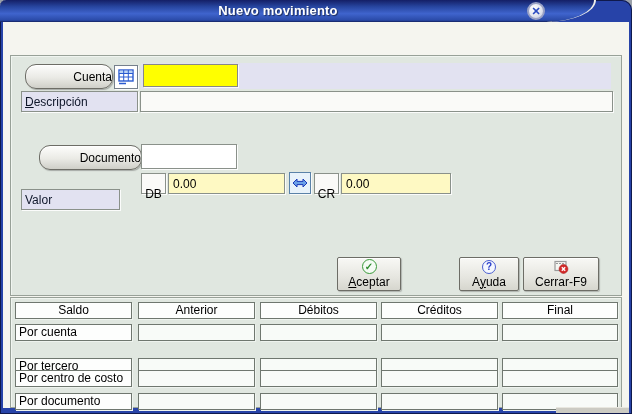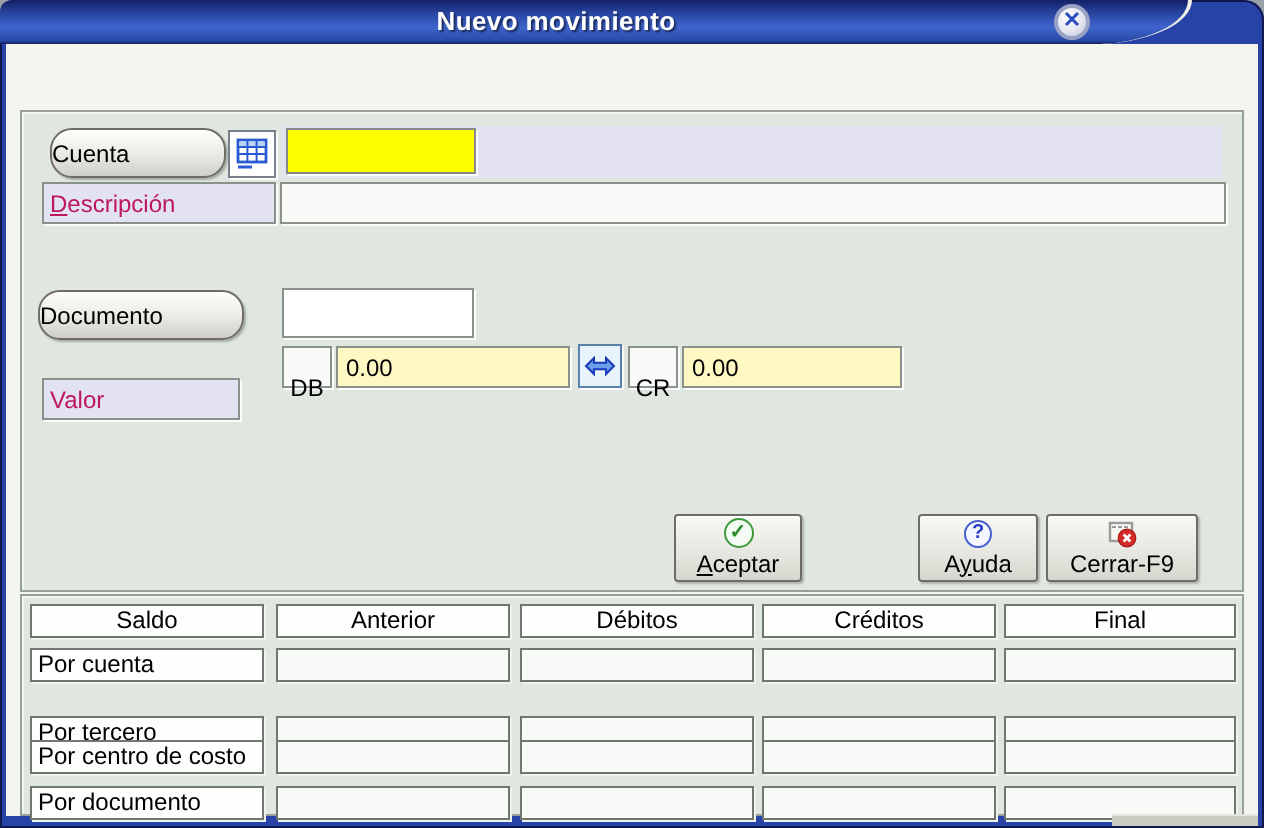--- a/index.html
+++ b/index.html
@@ -10,23 +10,23 @@
   .titlebar-blue{position:absolute;left:0;top:0;width:596px;height:22px;background:linear-gradient(180deg,#141f66 0%,#27459f 30%,#3f64cd 62%,#2a4aa8 92%,#13205e 100%);border-radius:5px 0 0 0;border-bottom-right-radius:50px 22px;border-right:2px solid #f0efe8;}
   .title{position:absolute;left:0;top:3px;width:556px;text-align:center;color:#ffffff;font-weight:bold;font-size:13px;text-shadow:1px 1px 1px rgba(0,0,0,.55);letter-spacing:.2px;}
   .close-btn{position:absolute;right:7px;top:2px;width:18px;height:18px;border-radius:50%;border:2px solid #99a1c5;background:radial-gradient(circle at 35% 30%,#ffffff 0%,#e4e6ef 55%,#bfc4da 100%);display:flex;align-items:center;justify-content:center;cursor:default;}
   .close-btn span{color:#2b4bc0;font-weight:bold;font-size:11px;line-height:1;transform:translateY(-0.5px);}
   
   .content{position:absolute;left:3px;top:22px;width:626px;height:386px;background:#f5f5ef;z-index:1;}
   .panel{position:absolute;background:#e0e7e0;border:1px solid #98a198;box-shadow:inset 1px 1px 0 #f0f5f0;}
   .main-panel{left:7px;top:33px;width:612px;height:241px;}
   .table-panel{left:7px;top:275px;width:612px;height:111px;}
   
-  .cmdbtn{position:absolute;border:1px solid #6d6d66;border-radius:11px;background:linear-gradient(180deg,#fdfdfc 0%,#eaeae5 55%,#cfcfc8 100%);box-shadow:inset 0 1px 0 #ffffff,1px 1px 1px rgba(60,60,60,.35);font-size:12px;color:#000;display:flex;align-items:center;justify-content:flex-start;cursor:default;}
+  .cmdbtn{position:absolute;border:1px solid #6d6d66;border-radius:11px;background:linear-gradient(180deg,#fdfdfc 0%,#eaeae5 55%,#cfcfc8 100%);box-shadow:inset 0 1px 0 #ffffff,1px 1px 1px rgba(60,60,60,.35);font-size:12px;color:#000;display:flex;align-items:center;justify-content:flex-end;cursor:default;}
   .iconbtn{position:absolute;border:1px solid #75808c;background:#ffffff;display:flex;align-items:center;justify-content:center;box-shadow:1px 1px 0 rgba(255,255,255,.8);cursor:default;}
-  .fieldlabel{position:absolute;background:#e2e2f1;border:1px solid #8a918a;box-shadow:1px 1px 0 rgba(255,255,255,.85);font-size:12px;color:#be185d;padding:3px 0 0 3px;overflow:hidden;white-space:nowrap;}
+  .fieldlabel{position:absolute;background:#e2e2f1;border:1px solid #8a918a;box-shadow:1px 1px 0 rgba(255,255,255,.85);font-size:12px;color:#0f172a;padding:3px 0 0 3px;overflow:hidden;white-space:nowrap;}
   .strip{position:absolute;background:#e2e2f1;}
   .tin{position:absolute;border:1px solid #8a918a;box-shadow:1px 1px 0 rgba(255,255,255,.85);background:#fafaf8;font-size:12px;color:#000;padding:0 4px;outline:none;}
   .tin.gray{background:#fef9c3;}
   .tin.yellow{background:#ffff00;border:1px solid #888888;}
   .tag{position:absolute;background:#fafaf8;border:1px solid #8a918a;box-shadow:1px 1px 0 rgba(255,255,255,.85);font-size:12px;color:#000;text-align:center;padding-top:13px;}
   .actbtn{position:absolute;border:1px solid #6d6d66;border-radius:2px;background:linear-gradient(180deg,#f8f8f5 0%,#e6e6e0 60%,#d6d6ce 100%);box-shadow:inset 0 1px 0 #ffffff,1px 1px 1px rgba(60,60,60,.3);display:flex;flex-direction:column;align-items:center;justify-content:center;gap:1px;font-size:12px;color:#000;cursor:default;}
   .ok-circle{width:15px;height:15px;border-radius:50%;border:1.5px solid #3a9a3a;background:#f4fbf4;color:#2d8a2d;font-weight:bold;font-size:10px;display:flex;align-items:center;justify-content:center;line-height:1;}
   .help-circle{width:14px;height:14px;border-radius:50%;border:1.5px solid #4a5ed0;background:#f4f7ff;color:#2a3ec8;font-weight:bold;font-size:10px;display:flex;align-items:center;justify-content:center;line-height:1;}
   .mn{text-decoration:underline;}
   
@@ -60,21 +60,21 @@
           <line x1="6.7" y1="1" x2="6.7" y2="12" stroke="#2a5ad0" stroke-width="1"></line>
           <line x1="11.3" y1="1" x2="11.3" y2="12" stroke="#2a5ad0" stroke-width="1"></line>
           <line x1="2" y1="14.5" x2="9" y2="14.5" stroke="#2a5ad0" stroke-width="1.6"></line>
         </svg>
       </div>
       <input class="tin yellow" style="left: 132px; top: 8px; width: 95px; height: 23px;" value="">
 
       <div class="fieldlabel" style="left:10px;top:35px;width:117px;height:21px;"><span class="mn">D</span><span>escripción</span></div>
       <input class="tin" style="left: 129px; top: 35px; width: 473px; height: 21px;" value="">
 
-      <div class="cmdbtn" style="left:8px;top:89px;width:103px;height:25px;">
+      <div class="cmdbtn" style="left:28px;top:89px;width:103px;height:25px;">
         <span>Documento</span>
       </div>
       <input class="tin" style="left: 130px; top: 88px; width: 96px; height: 25px; background: rgb(255, 255, 255);" value="">
 
       <div class="fieldlabel" style="left:10px;top:117px;width:99px;height:21px;margin-top:16px;">Valor</div>
       <div class="tag" style="left:130px;top:117px;width:25px;height:21px;">DB</div>
       <input class="tin gray" style="left: 157px; top: 117px; width: 117px; height: 21px;" value="0.00">
       <div class="iconbtn" style="left:278px;top:116px;width:22px;height:22px;background:#e8f2fa;border:1px solid #5a82a8;">
         <svg width="16" height="12" viewBox="0 0 16 12">
           <path d="M1 6 L5 2 L5 4.4 L11 4.4 L11 2 L15 6 L11 10 L11 7.6 L5 7.6 L5 10 Z" fill="#6aa0e8" stroke="#1a3ab8" stroke-width="1"></path>

